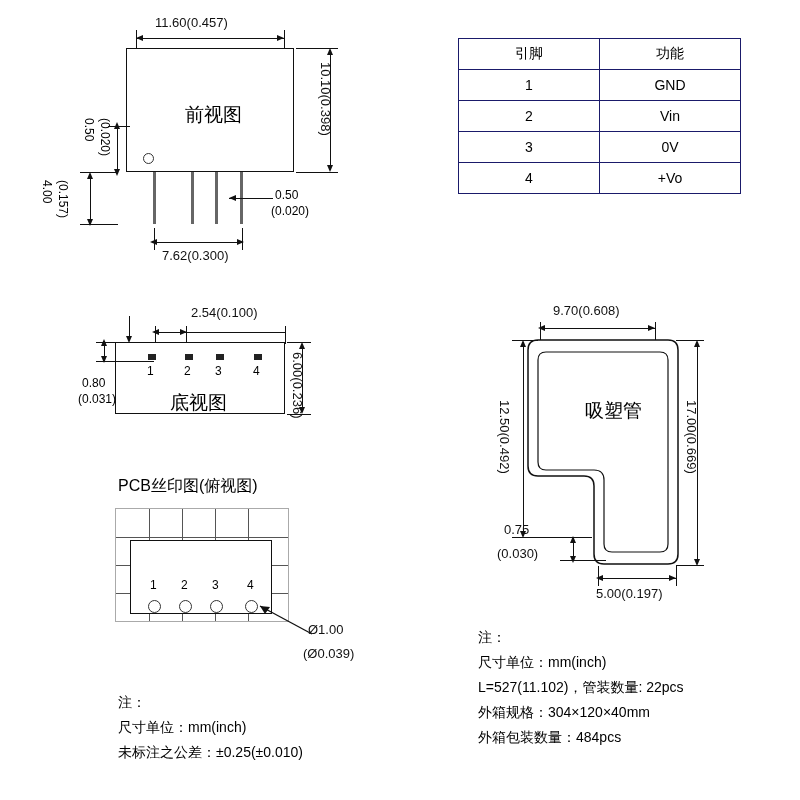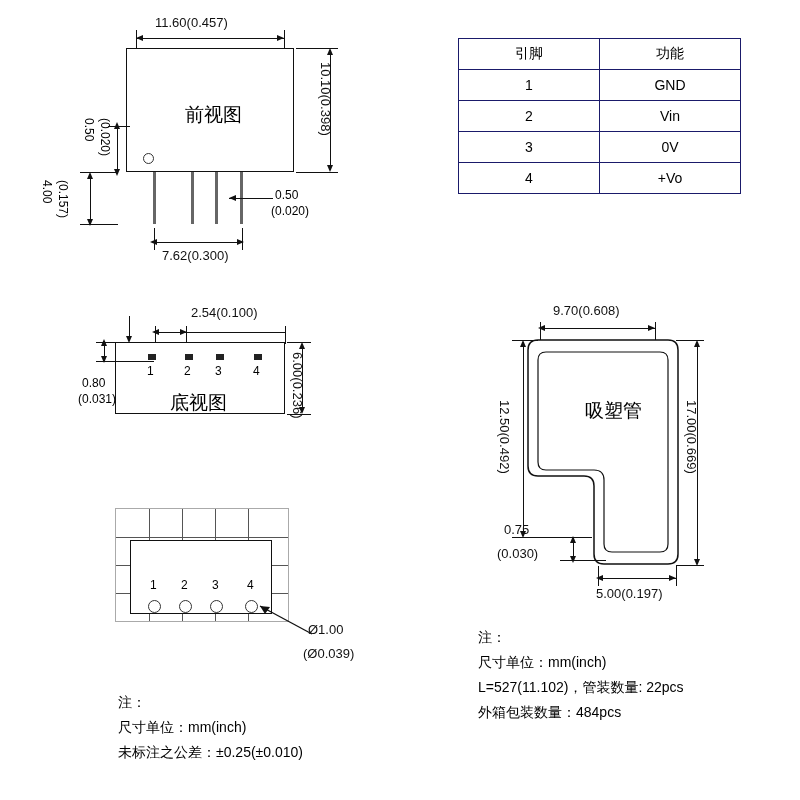--- a/index.html
+++ b/index.html
@@ -168,20 +168,21 @@
   <div class="abs line-h" style="left:96px; top:342px; width:22px;"></div>
   <div class="abs line-h" style="left:96px; top:361px; width:58px;"></div>
 
   <div class="abs line-v" style="left:302px; top:346px; height:64px;"></div>
   <div class="ar ar-u" style="left:298.5px; top:342px;"></div>
   <div class="ar ar-d" style="left:298.5px; top:407px;"></div>
   <div class="abs line-h" style="left:287px; top:342px; width:24px;"></div>
   <div class="abs line-h" style="left:287px; top:414px; width:24px;"></div>
   <div class="abs txt vert" style="left:290px; top:352px;">6.00(0.236)</div>
 
+  <div class="abs title" style="left:118px; top:476px;">PCB丝印图(俯视图)</div>
 
   <div class="abs" style="left:115px; top:508px; width:172px; height:112px; border:1px solid #aaa;">
     <div class="abs thin-v" style="left:33px; top:0; height:112px;"></div>
     <div class="abs thin-v" style="left:66px; top:0; height:112px;"></div>
     <div class="abs thin-v" style="left:99px; top:0; height:112px;"></div>
     <div class="abs thin-v" style="left:132px; top:0; height:112px;"></div>
     <div class="abs thin-h" style="left:0; top:28px; width:172px;"></div>
     <div class="abs thin-h" style="left:0; top:56px; width:172px;"></div>
     <div class="abs thin-h" style="left:0; top:84px; width:172px;"></div>
   </div>
@@ -252,16 +253,17 @@
   <div class="ar ar-l" style="left:596px; top:574.5px;"></div>
   <div class="ar ar-r" style="left:669px; top:574.5px;"></div>
   <div class="abs line-v" style="left:598px; top:566px; height:20px;"></div>
   <div class="abs line-v" style="left:676px; top:566px; height:20px;"></div>
   <div class="abs txt" style="left:596px; top:586px;">5.00(0.197)</div>
 
   <div class="notes" style="left:478px; top:625px;">
     <div>注：</div>
     <div>尺寸单位：mm(inch)</div>
     <div>L=527(11.102)，管装数量: 22pcs</div>
+    <div>外箱规格：304×120×40mm</div>
     <div>外箱包装数量：484pcs</div>
   </div>
 
 </div>
 
 </body></html>

